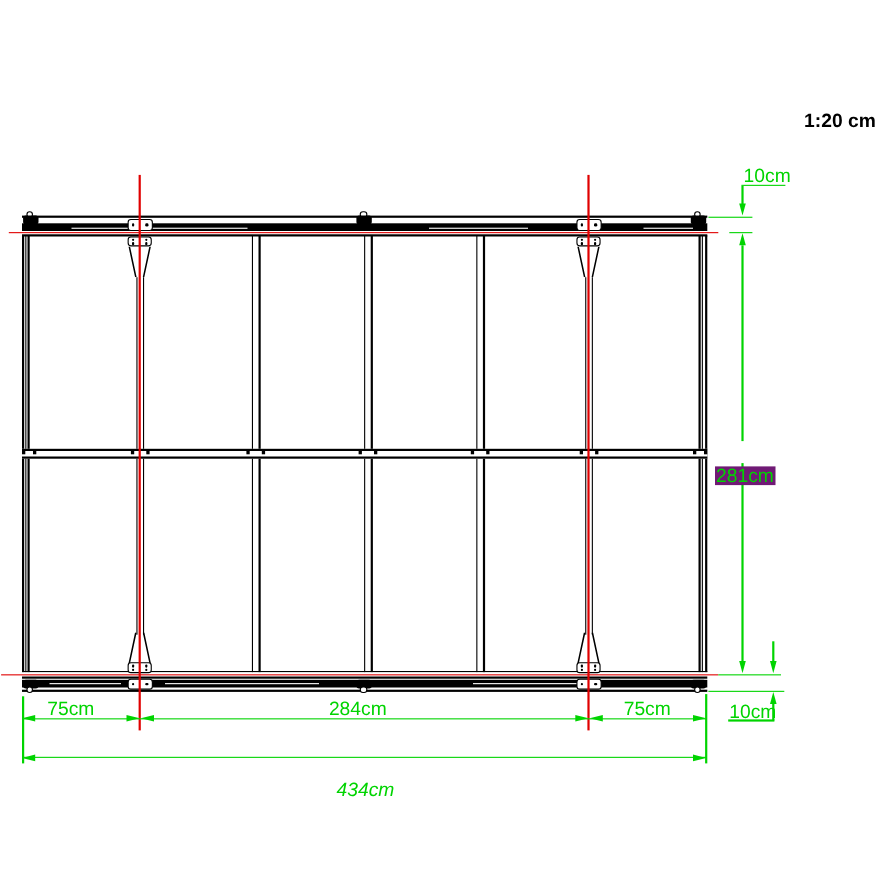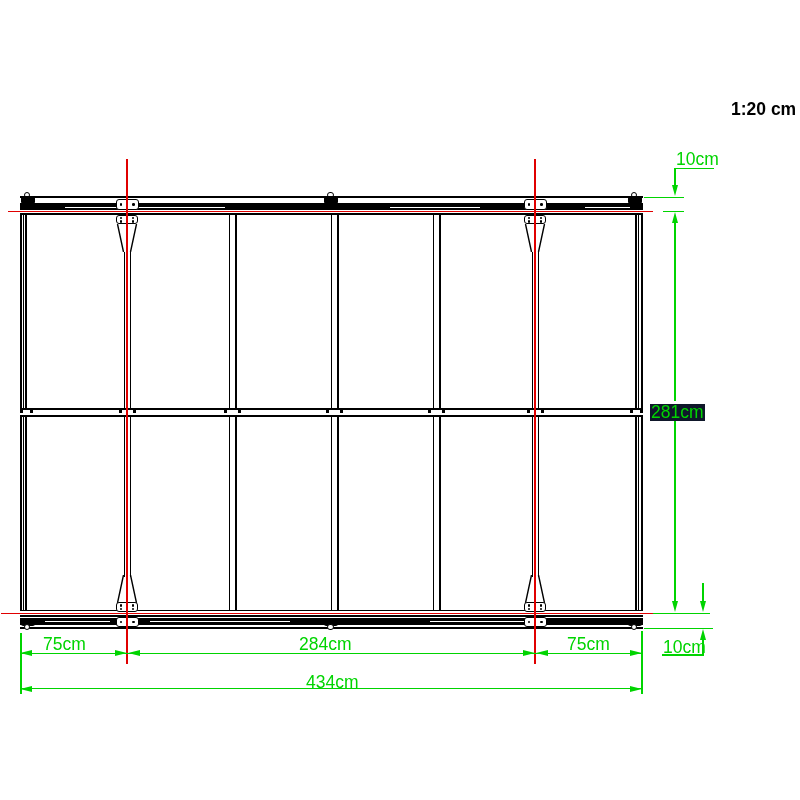--- a/index.html
+++ b/index.html
@@ -177,21 +177,21 @@
 
   <div class="dim-label" style="left:676px;top:151px;">10cm</div>
   <div class="abs g z6" style="left:674px;top:167.5px;width:40px;height:1.5px;"></div>
   <div class="abs g z6" style="left:674px;top:169px;width:1.5px;height:17px;"></div>
   <div class="ar d" style="left:671.7px;top:185px;"></div>
   <div class="abs g z6" style="left:644px;top:196.5px;width:40px;height:1.5px;"></div>
   <div class="abs g z6" style="left:663px;top:210.6px;width:21px;height:1.5px;"></div>
 
   <div class="ar u" style="left:671.7px;top:212px;"></div>
   <div class="abs g z6" style="left:674px;top:223px;width:1.5px;height:178px;"></div>
-  <div class="dim-label z7" style="left:650px;top:404px;background:#0f172a;padding:0 1px;">281cm</div>
+  <div class="dim-label z7" style="left:650px;top:424px;background:#701a75;padding:0 1px;">281cm</div>
   <div class="abs g z6" style="left:674px;top:421px;width:1.5px;height:180px;"></div>
   <div class="ar d" style="left:671.7px;top:601px;"></div>
 
   <div class="abs g z6" style="left:653px;top:612.5px;width:57px;height:1.5px;"></div>
   <div class="abs g z6" style="left:644px;top:627.5px;width:69px;height:1.5px;"></div>
   <div class="abs g z6" style="left:702px;top:583px;width:1.5px;height:18px;"></div>
   <div class="ar d" style="left:699.7px;top:601px;"></div>
   <div class="ar u" style="left:699.7px;top:628.5px;"></div>
   <div class="abs g z6" style="left:702px;top:639.5px;width:1.5px;height:15px;"></div>
   <div class="abs g z6" style="left:662px;top:654px;width:42px;height:1.5px;"></div>
@@ -207,15 +207,15 @@
   <div class="ar rr" style="left:523px;top:650.2px;"></div>
   <div class="ar l" style="left:535.5px;top:650.2px;"></div>
   <div class="ar rr" style="left:630px;top:650.2px;"></div>
   <div class="dim-label" style="left:43px;top:636px;">75cm</div>
   <div class="dim-label" style="left:299px;top:636px;">284cm</div>
   <div class="dim-label" style="left:567px;top:636px;">75cm</div>
 
   <div class="abs g z6" style="left:20px;top:687.8px;width:622px;height:1.5px;"></div>
   <div class="ar l" style="left:20px;top:685.5px;"></div>
   <div class="ar rr" style="left:630px;top:685.5px;"></div>
-  <div class="dim-label" style="left:306px;top:674px;">434cm</div>
+  <div class="dim-label" style="left:306px;top:710px;font-style:italic;">434cm</div>
 
 </div>
 
 </body></html>

